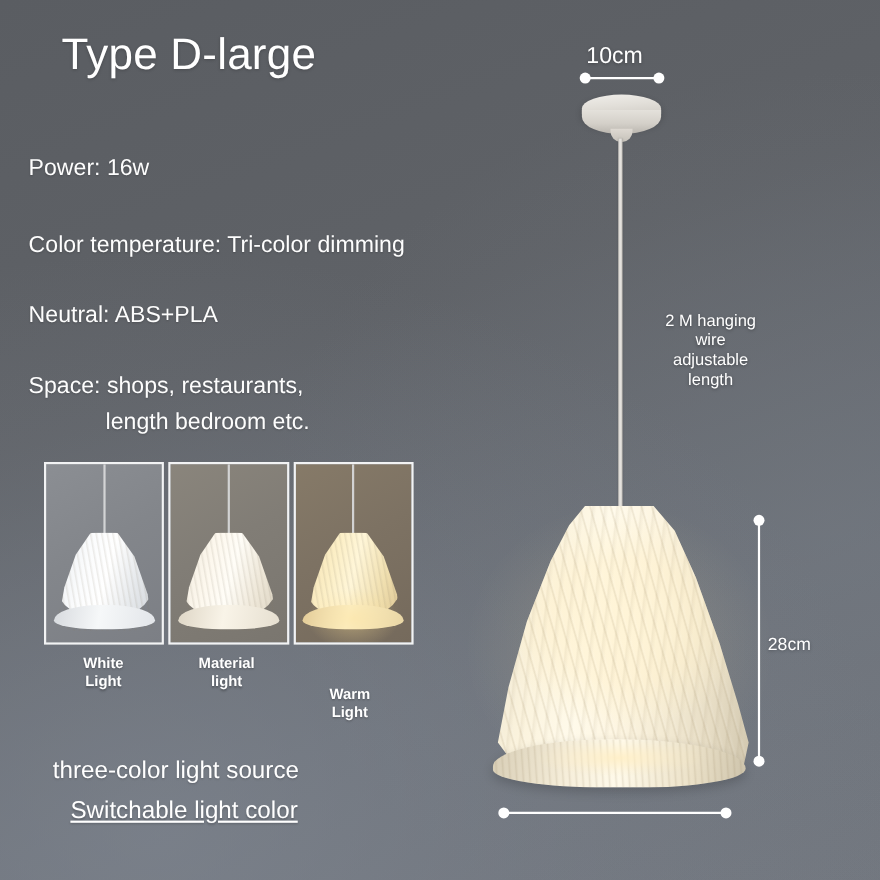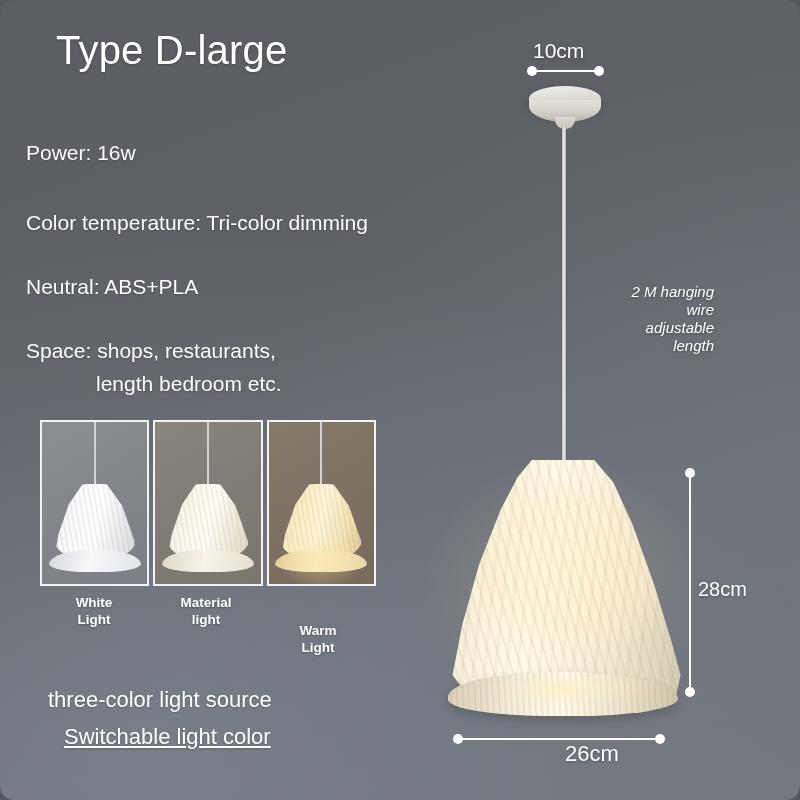--- a/index.html
+++ b/index.html
@@ -11,21 +11,20 @@
     position: relative;
     width: 800px;
     height: 800px;
     overflow: hidden;
     font-family: "Liberation Sans", sans-serif;
     background:
       radial-gradient(120% 95% at 18% 95%, rgba(132,139,150,0.55) 0%, rgba(132,139,150,0.18) 42%, rgba(132,139,150,0) 70%),
       radial-gradient(100% 80% at 95% 60%, rgba(120,126,134,0.40) 0%, rgba(120,126,134,0.0) 65%),
       linear-gradient(160deg, #5a5d62 0%, #5f6267 38%, #6b7078 72%, #72777f 100%);
     color: #ffffff;
-    border-radius: 14px;
     -webkit-font-smoothing: antialiased;
   }
 
   
   .title {
     position: absolute;
     left: 56px;
     top: 28px;
     font-size: 40px;
     font-weight: 400;
@@ -332,21 +331,21 @@
   .dim-bottom {
     left: 524px;
     top: 741px;
     font-size: 22px;
     width: 136px;
     text-align: center;
   }
   .dim-right {
     left: 698px;
     top: 578px;
-    font-size: 20px;
+    font-size: 16px;
   }
   .dim-line-h {
     position: absolute;
     height: 2px;
     background: #ffffff;
     border-radius: 1px;
   }
   .dim-line-v {
     position: absolute;
     width: 2px;
@@ -372,24 +371,23 @@
   .dim-r-d1 { left: 685px; top: 468px; }
   .dim-r-d2 { left: 685px; top: 687px; }
 
   .wire-note {
     position: absolute;
     left: 578px;
     top: 283px;
     width: 136px;
     font-size: 15px;
     line-height: 18px;
-    text-align: right;
+    text-align: center;
     color: #ffffff;
     text-shadow: 0 1px 3px rgba(0,0,0,0.35);
-    font-style: italic;
   }
 </style>
 </head>
 <body>
 
 <div id="page">
 
   <div class="title">Type D-large</div>
 
   <div class="spec spec-0">Power: 16w</div>
@@ -476,15 +474,14 @@
   </div>
 
   <div class="dim-line-v dim-r-line"></div>
   <div class="dot dim-r-d1"></div>
   <div class="dot dim-r-d2"></div>
   <div class="dim-label dim-right">28cm</div>
 
   <div class="dim-line-h dim-bot-line"></div>
   <div class="dot dim-bot-d1"></div>
   <div class="dot dim-bot-d2"></div>
-  <div class="dim-label dim-bottom">26cm</div>
 
 </div>
 
 </body></html>

